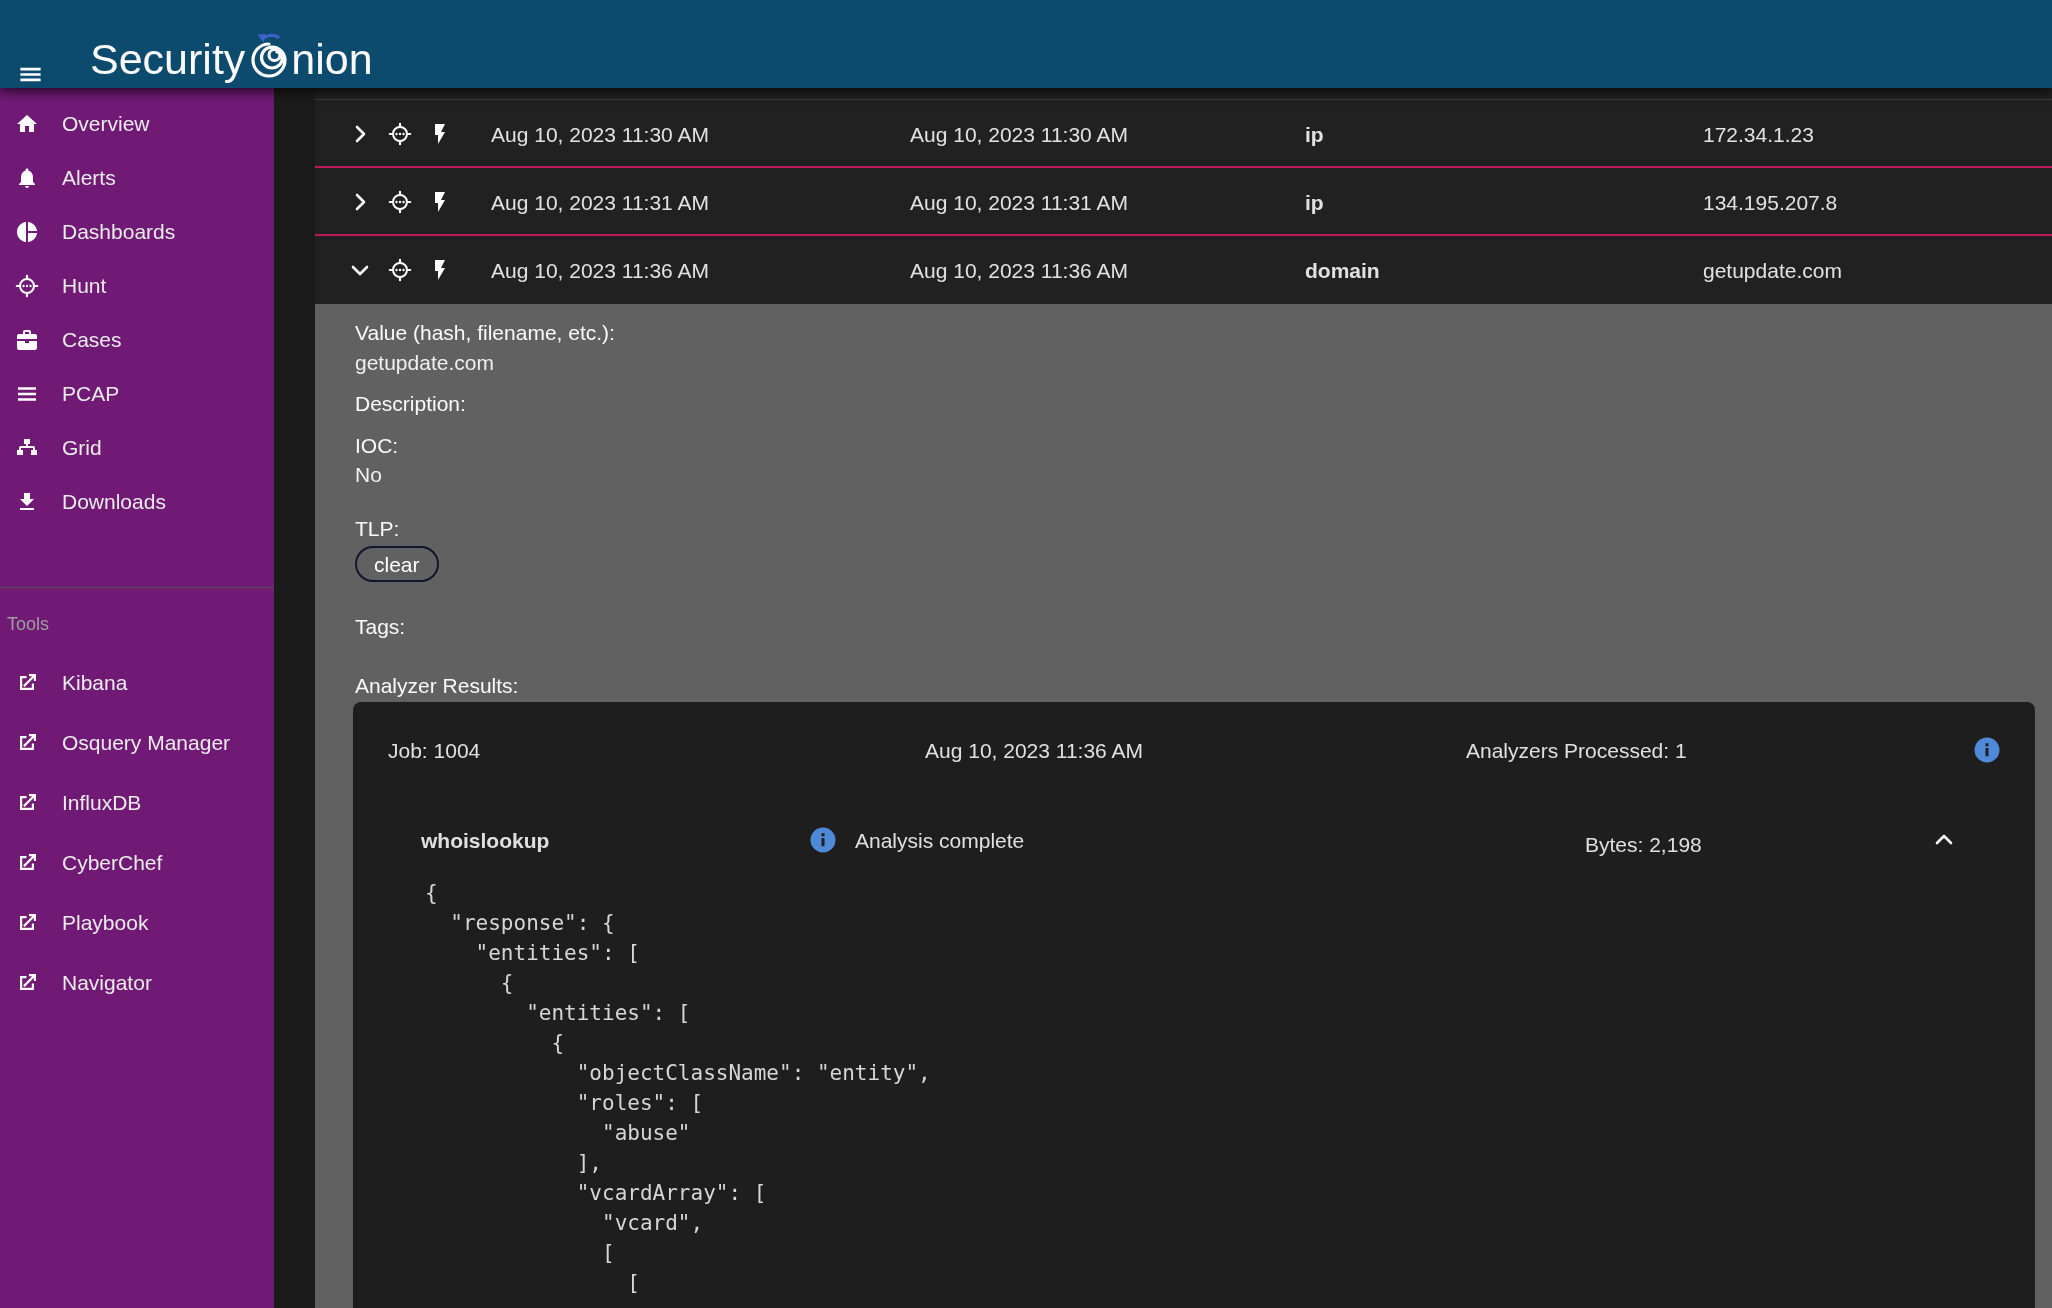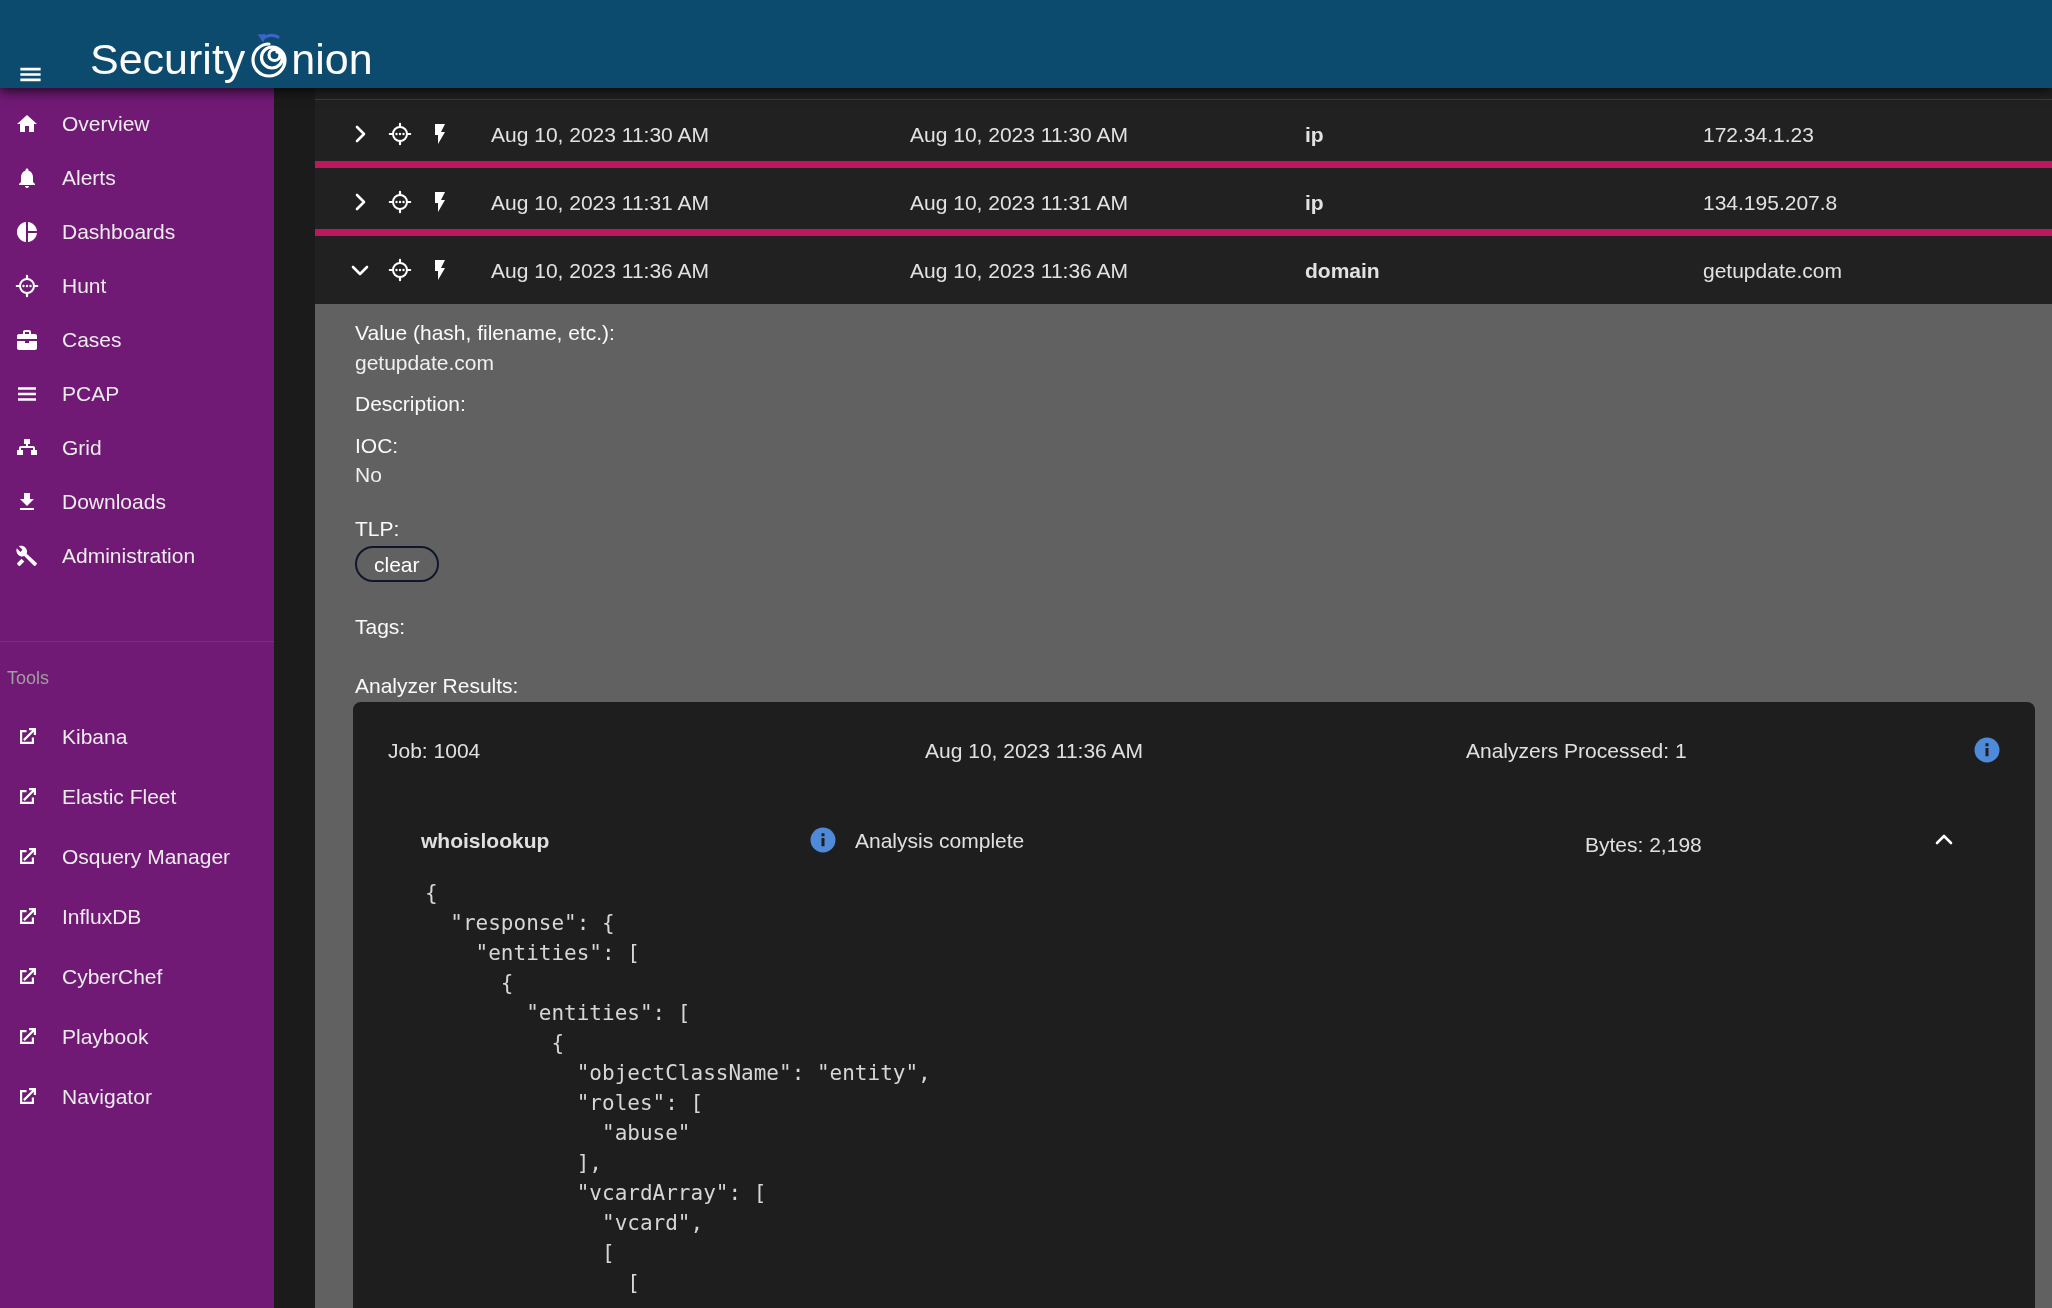--- a/index.html
+++ b/index.html
@@ -29,21 +29,21 @@
   .nav-item { height: 54px; }
   .tool-item { height: 60px; }
   .nav-item svg, .tool-item svg { width: 24px; height: 24px; flex: none; }
   .nav-label { margin-left: 23px; font-size: 21px; color: #ececec; white-space: nowrap; }
   .side-divider { border-top: 1px solid #4e4e4e; margin-top: 58px; }
   .subheader { margin-top: 24px; height: 24px; line-height: 24px; padding-left: 7px; font-size: 18px; color: #9f9f9f; }
   .tools-list { margin-top: 17px; }
   
   .table-region { position: absolute; left: 315px; top: 88px; width: 1737px; }
   .row-partial { height: 12px; background: #212121; border-bottom: 1px solid #3c3c3c; }
-  .obs-row { position: relative; height: 68px; background: #212121; border-bottom: 7px solid #be185d; cursor: pointer; }
+  .obs-row { position: relative; height: 68px; background: #212121; border-bottom: 2px solid #be185d; cursor: pointer; }
   .obs-row.last { border-bottom: none; }
   .cell { position: absolute; top: 23px; font-size: 21px; color: #e2e2e2; white-space: nowrap; }
   .c-created { left: 176px; } .c-updated { left: 595px; } .c-type { left: 990px; font-weight: bold; } .c-value { left: 1388px; }
   .row-btn { position: absolute; top: 22px; width: 24px; height: 24px; cursor: pointer; }
   .b-exp { left: 33px; } .b-hunt { left: 73px; } .b-flash { left: 113px; }
   
   .details { position: absolute; left: 315px; top: 304px; width: 1737px; height: 1004px; background: #616161; overflow: hidden; }
   .dlabel { position: absolute; left: 40px; font-weight: 400; font-size: 21px; color: #fafafa; white-space: nowrap; }
   .dvalue { position: absolute; left: 40px; font-size: 21px; color: #f0f0f0; white-space: nowrap; }
   .t-value-label { top: 17px; } .t-value { top: 47px; }
@@ -139,42 +139,30 @@
         <path fill="#fff" d="M9 3h6v5h-2v2h5c1.1 0 2 .9 2 2v2h2v5h-6v-5h2v-2H6v2h2v5H2v-5h2v-2c0-1.1.9-2 2-2h5V8H9V3z"></path>
       </svg>
     <span class="nav-label">Grid</span>
   </div>
   <div class="nav-item">
     <svg viewBox="0 0 24 24">
         <path fill="#fff" d="M5 20h14v-2H5v2zM19 9h-4V3H9v6H5l7 7 7-7z"></path>
       </svg>
     <span class="nav-label">Downloads</span>
   </div>
-  <div class="nav-item">
-    <svg viewBox="0 0 24 24">
-        <path fill="#fff" d="M21.7 20.3 20.3 21.7c-.4.4-1 .4-1.4 0l-9.6-9.6c-2.1.8-4.5.3-6.2-1.4C1.4 9 .9 6.4 1.8 4.3l3.6 3.6 2.1-2.1-3.6-3.6C6 1.3 8.6 1.8 10.3 3.5c1.7 1.7 2.2 4.1 1.4 6.2l10 9.2c.4.4.4 1 0 1.4zM2.3 18.9l4.2-4.2 2.8 2.8-4.2 4.2c-.4.4-1 .4-1.4 0l-1.4-1.4c-.4-.4-.4-1 0-1.4z"></path>
-      </svg>
-    <span class="nav-label">Administration</span>
-  </div>
 
   <div class="side-divider"></div>
   <div class="subheader">Tools</div>
 
   <div class="tools-list">
     <div class="tool-item">
       <svg viewBox="0 0 24 24">
           <path fill="#fff" d="M14 3h7v7h-2.2V6.8l-9.1 9.1-1.6-1.6 9.1-9.1H14V3zM5 5h6.5v2.2H7.2v9.6h9.6v-4.3H19V19H5V5z"></path>
         </svg>
       <span class="nav-label">Kibana</span>
-    </div>
-    <div class="tool-item">
-      <svg viewBox="0 0 24 24">
-          <path fill="#fff" d="M14 3h7v7h-2.2V6.8l-9.1 9.1-1.6-1.6 9.1-9.1H14V3zM5 5h6.5v2.2H7.2v9.6h9.6v-4.3H19V19H5V5z"></path>
-        </svg>
-      <span class="nav-label">Elastic Fleet</span>
     </div>
     <div class="tool-item">
       <svg viewBox="0 0 24 24">
           <path fill="#fff" d="M14 3h7v7h-2.2V6.8l-9.1 9.1-1.6-1.6 9.1-9.1H14V3zM5 5h6.5v2.2H7.2v9.6h9.6v-4.3H19V19H5V5z"></path>
         </svg>
       <span class="nav-label">Osquery Manager</span>
     </div>
     <div class="tool-item">
       <svg viewBox="0 0 24 24">
           <path fill="#fff" d="M14 3h7v7h-2.2V6.8l-9.1 9.1-1.6-1.6 9.1-9.1H14V3zM5 5h6.5v2.2H7.2v9.6h9.6v-4.3H19V19H5V5z"></path>

